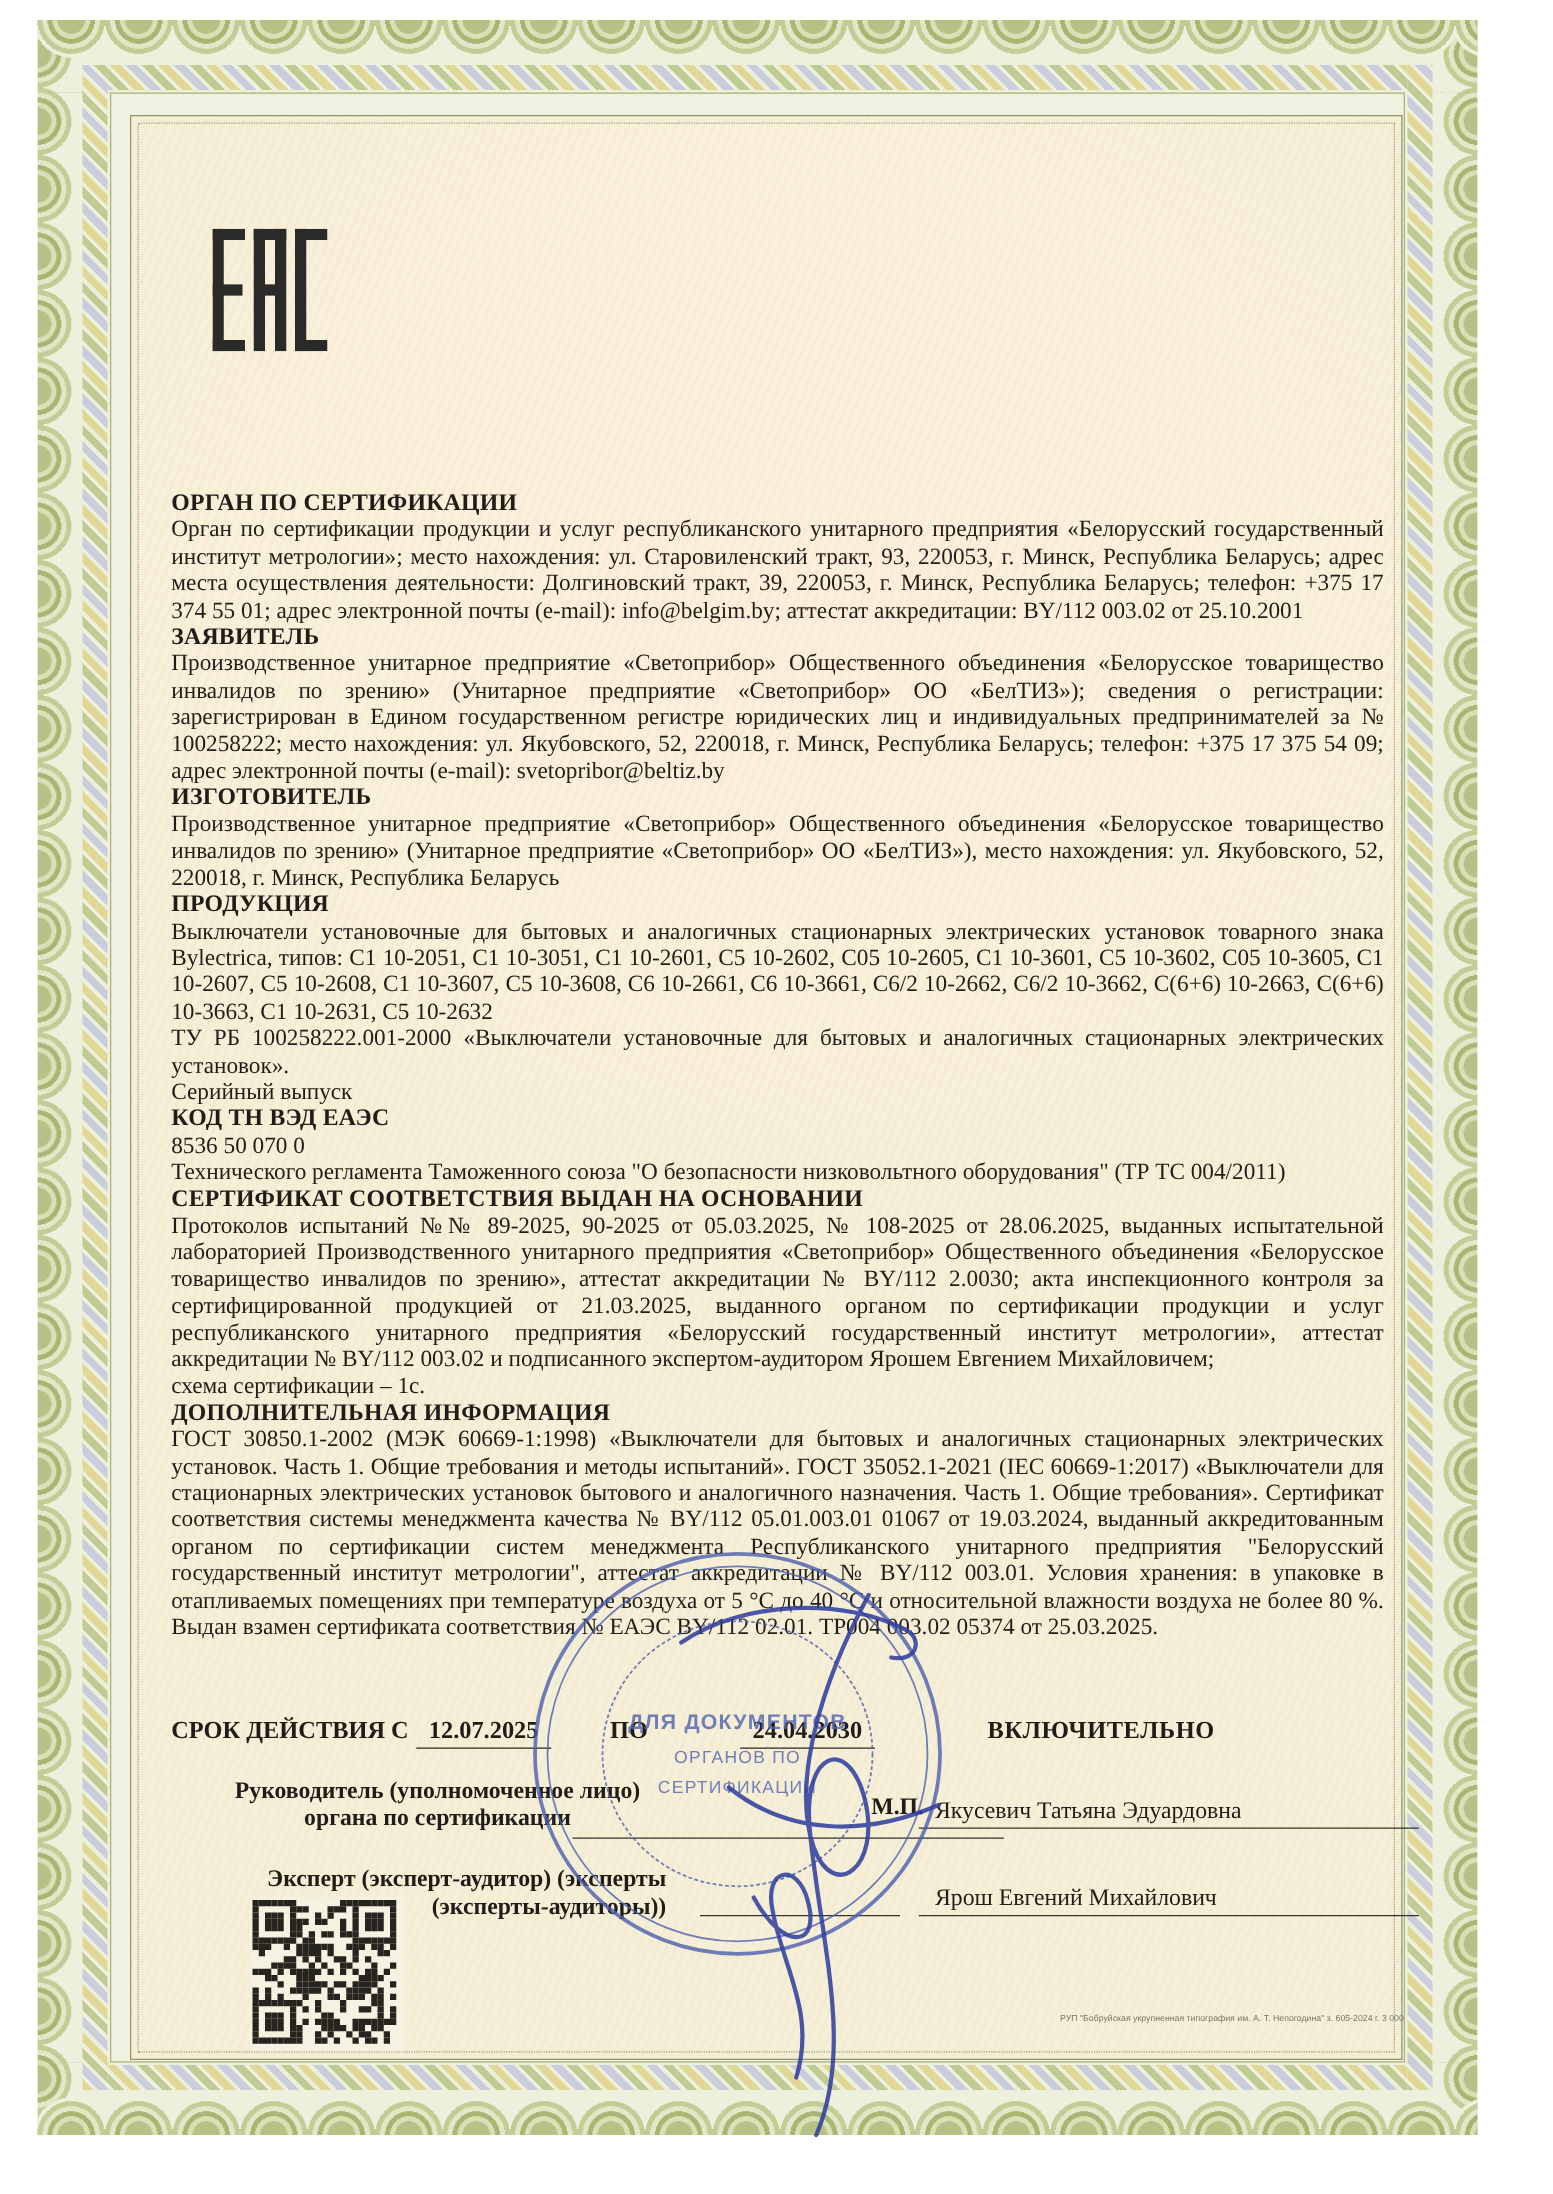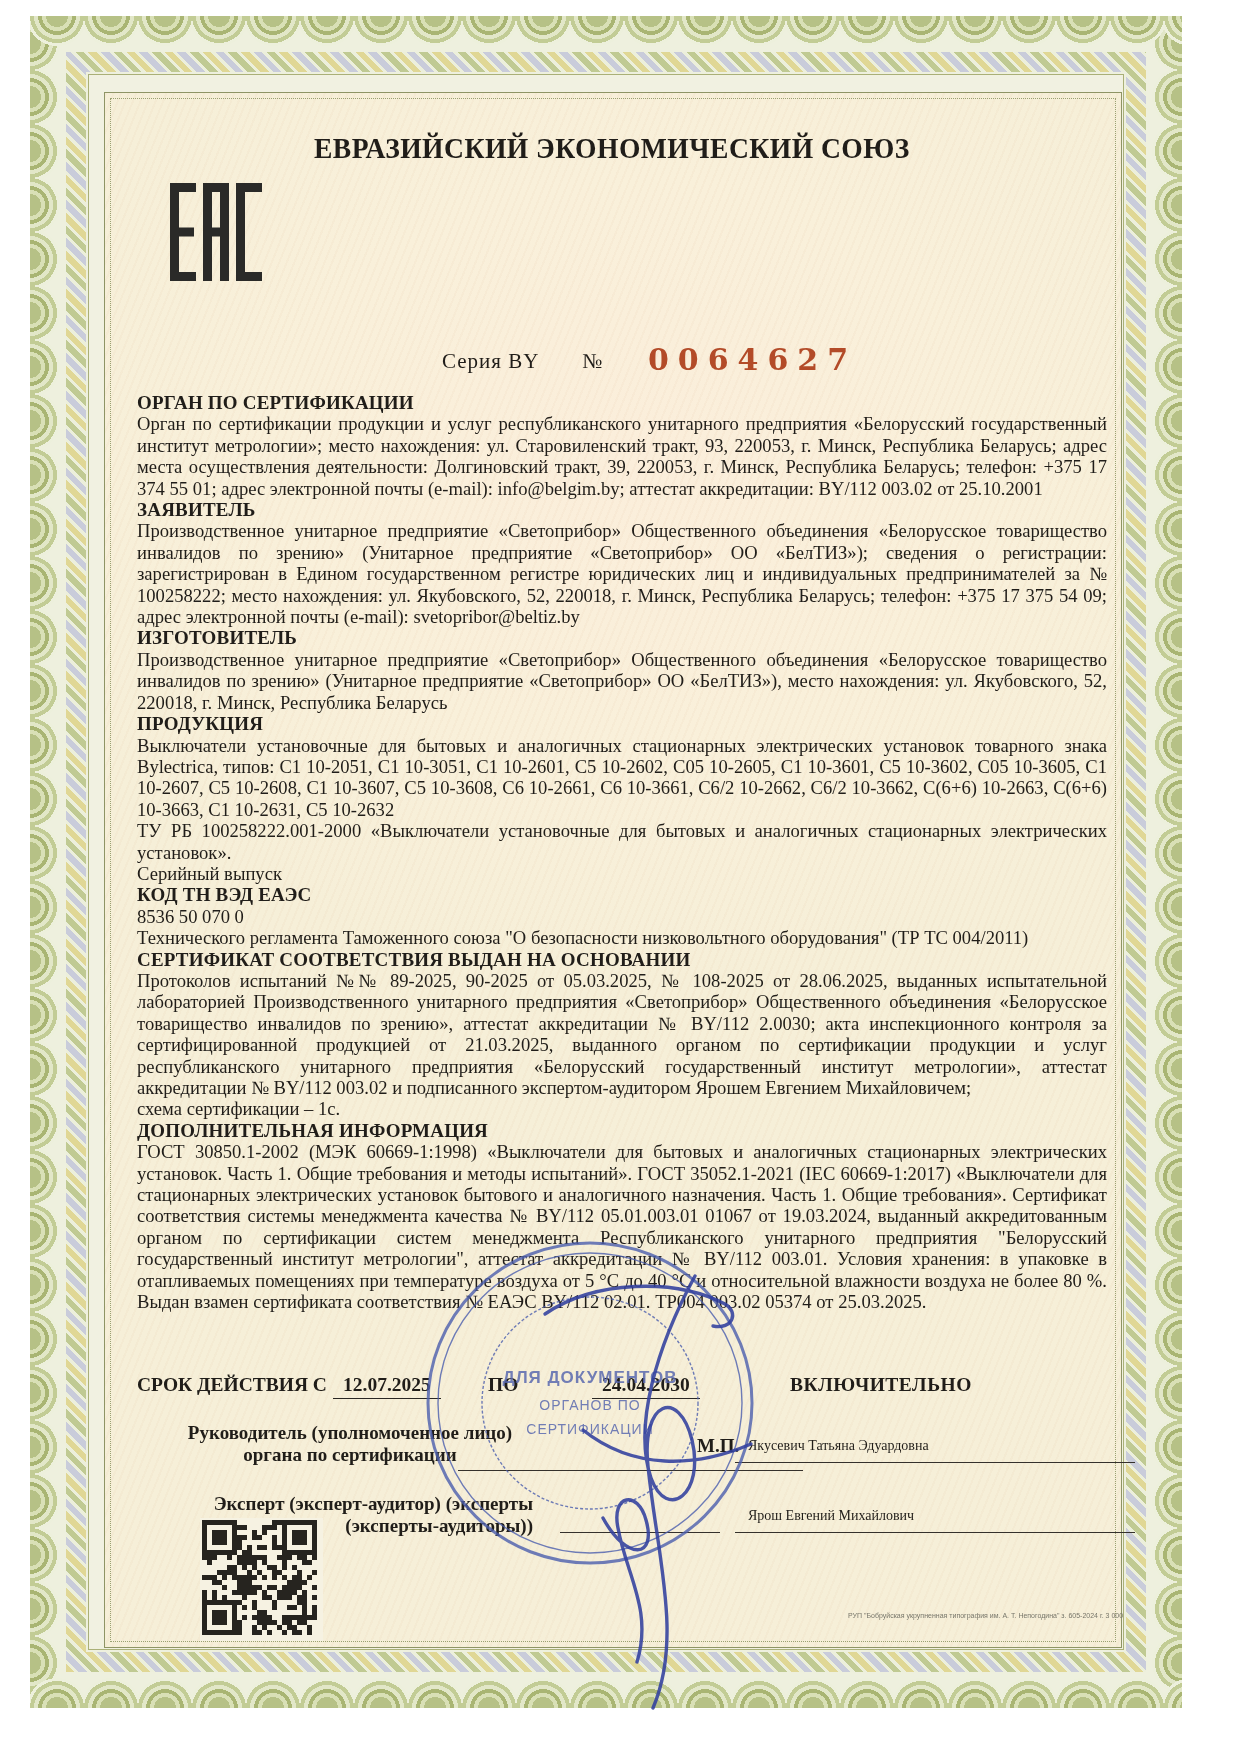--- a/index.html
+++ b/index.html
@@ -57,21 +57,21 @@
   .v-incl{left:653px;letter-spacing:.5px;}
   .v-date{position:absolute;font-weight:bold;border-bottom:1.6px solid #2a2723;padding:0 10px 2px 10px;white-space:nowrap;}
   .vd1{left:196px;}
   .vd2{left:455px;}
 
   
   .sig-label{position:absolute;font-weight:bold;font-size:19px;line-height:22px;}
   .lab-head{left:168px;top:1422px;width:364px;text-align:center;}
   .lab-expert{left:133px;top:1493px;width:400px;text-align:right;}
   .mp{position:absolute;left:697px;top:1435px;font-weight:bold;font-size:19px;}
-  .sig-name{position:absolute;font-size:14px;white-space:nowrap;}
+  .sig-name{position:absolute;font-size:19px;white-space:nowrap;}
   .name-head{left:748px;top:1438px;}
   .name-expert{left:748px;top:1508px;}
   .rule{position:absolute;height:0;border-bottom:1.6px solid #35312c;}
   .rule-head-mid{left:458px;top:1470px;width:345px;}
   .rule-head-name{left:735px;top:1462px;width:400px;}
   .rule-exp-mid{left:560px;top:1532px;width:160px;}
   .rule-exp-name{left:735px;top:1532px;width:400px;}
 
   
   .stamp{position:absolute;left:395px;top:1218px;}
@@ -103,28 +103,22 @@
       <rect x="33" y="0" width="26" height="9"></rect>
         <rect x="40" y="44.5" width="12" height="9"></rect>
 
       <rect x="66" y="0" width="9" height="98"></rect>
         <rect x="66" y="0" width="26" height="9"></rect>
       <rect x="66" y="89" width="26" height="9"></rect>
     </g>
   </svg>
 
   <div class="hdr">
-    <div><span class="hdr-union">ЕВРАЗИЙСКИЙ ЭКОНОМИЧЕСКИЙ СОЮЗ</span></div>
   </div>
 
-  <div class="series">
-    <span class="lbl">Серия BY</span>
-    <span class="nosign">№</span>
-    <span class="serial-digits">0064627</span>
-  </div>
 
   <div class="content">
     <h3>ОРГАН ПО СЕРТИФИКАЦИИ</h3>
     <p>Орган по сертификации продукции и услуг республиканского унитарного предприятия «Белорусский государственный институт метрологии»; место нахождения: ул. Старовиленский тракт, 93, 220053, г. Минск, Республика Беларусь; адрес места осуществления деятельности: Долгиновский тракт, 39, 220053, г. Минск, Республика Беларусь; телефон: +375 17 374 55 01; адрес электронной почты (e-mail): info@belgim.by; аттестат аккредитации: BY/112 003.02 от 25.10.2001</p>
     <h3>ЗАЯВИТЕЛЬ</h3>
     <p>Производственное унитарное предприятие «Светоприбор» Общественного объединения «Белорусское товарищество инвалидов по зрению» (Унитарное предприятие «Светоприбор» ОО «БелТИЗ»); сведения о регистрации: зарегистрирован в Едином государственном регистре юридических лиц и индивидуальных предпринимателей за № 100258222; место нахождения: ул. Якубовского, 52, 220018, г. Минск, Республика Беларусь; телефон: +375 17 375 54 09; адрес электронной почты (e-mail): svetopribor@beltiz.by</p>
     <h3>ИЗГОТОВИТЕЛЬ</h3>
     <p>Производственное унитарное предприятие «Светоприбор» Общественного объединения «Белорусское товарищество инвалидов по зрению» (Унитарное предприятие «Светоприбор» ОО «БелТИЗ»), место нахождения: ул. Якубовского, 52, 220018, г. Минск, Республика Беларусь</p>
     <h3>ПРОДУКЦИЯ</h3>
     <p>Выключатели установочные для бытовых и аналогичных стационарных электрических установок товарного знака Bylectrica, типов: С1 10-2051, С1 10-3051, С1 10-2601, С5 10-2602, С05 10-2605, С1 10-3601, С5 10-3602, С05 10-3605, С1 10-2607, С5 10-2608, С1 10-3607, С5 10-3608, С6 10-2661, С6 10-3661, С6/2 10-2662, С6/2 10-3662, С(6+6) 10-2663, С(6+6) 10-3663, С1 10-2631, С5 10-2632</p>

